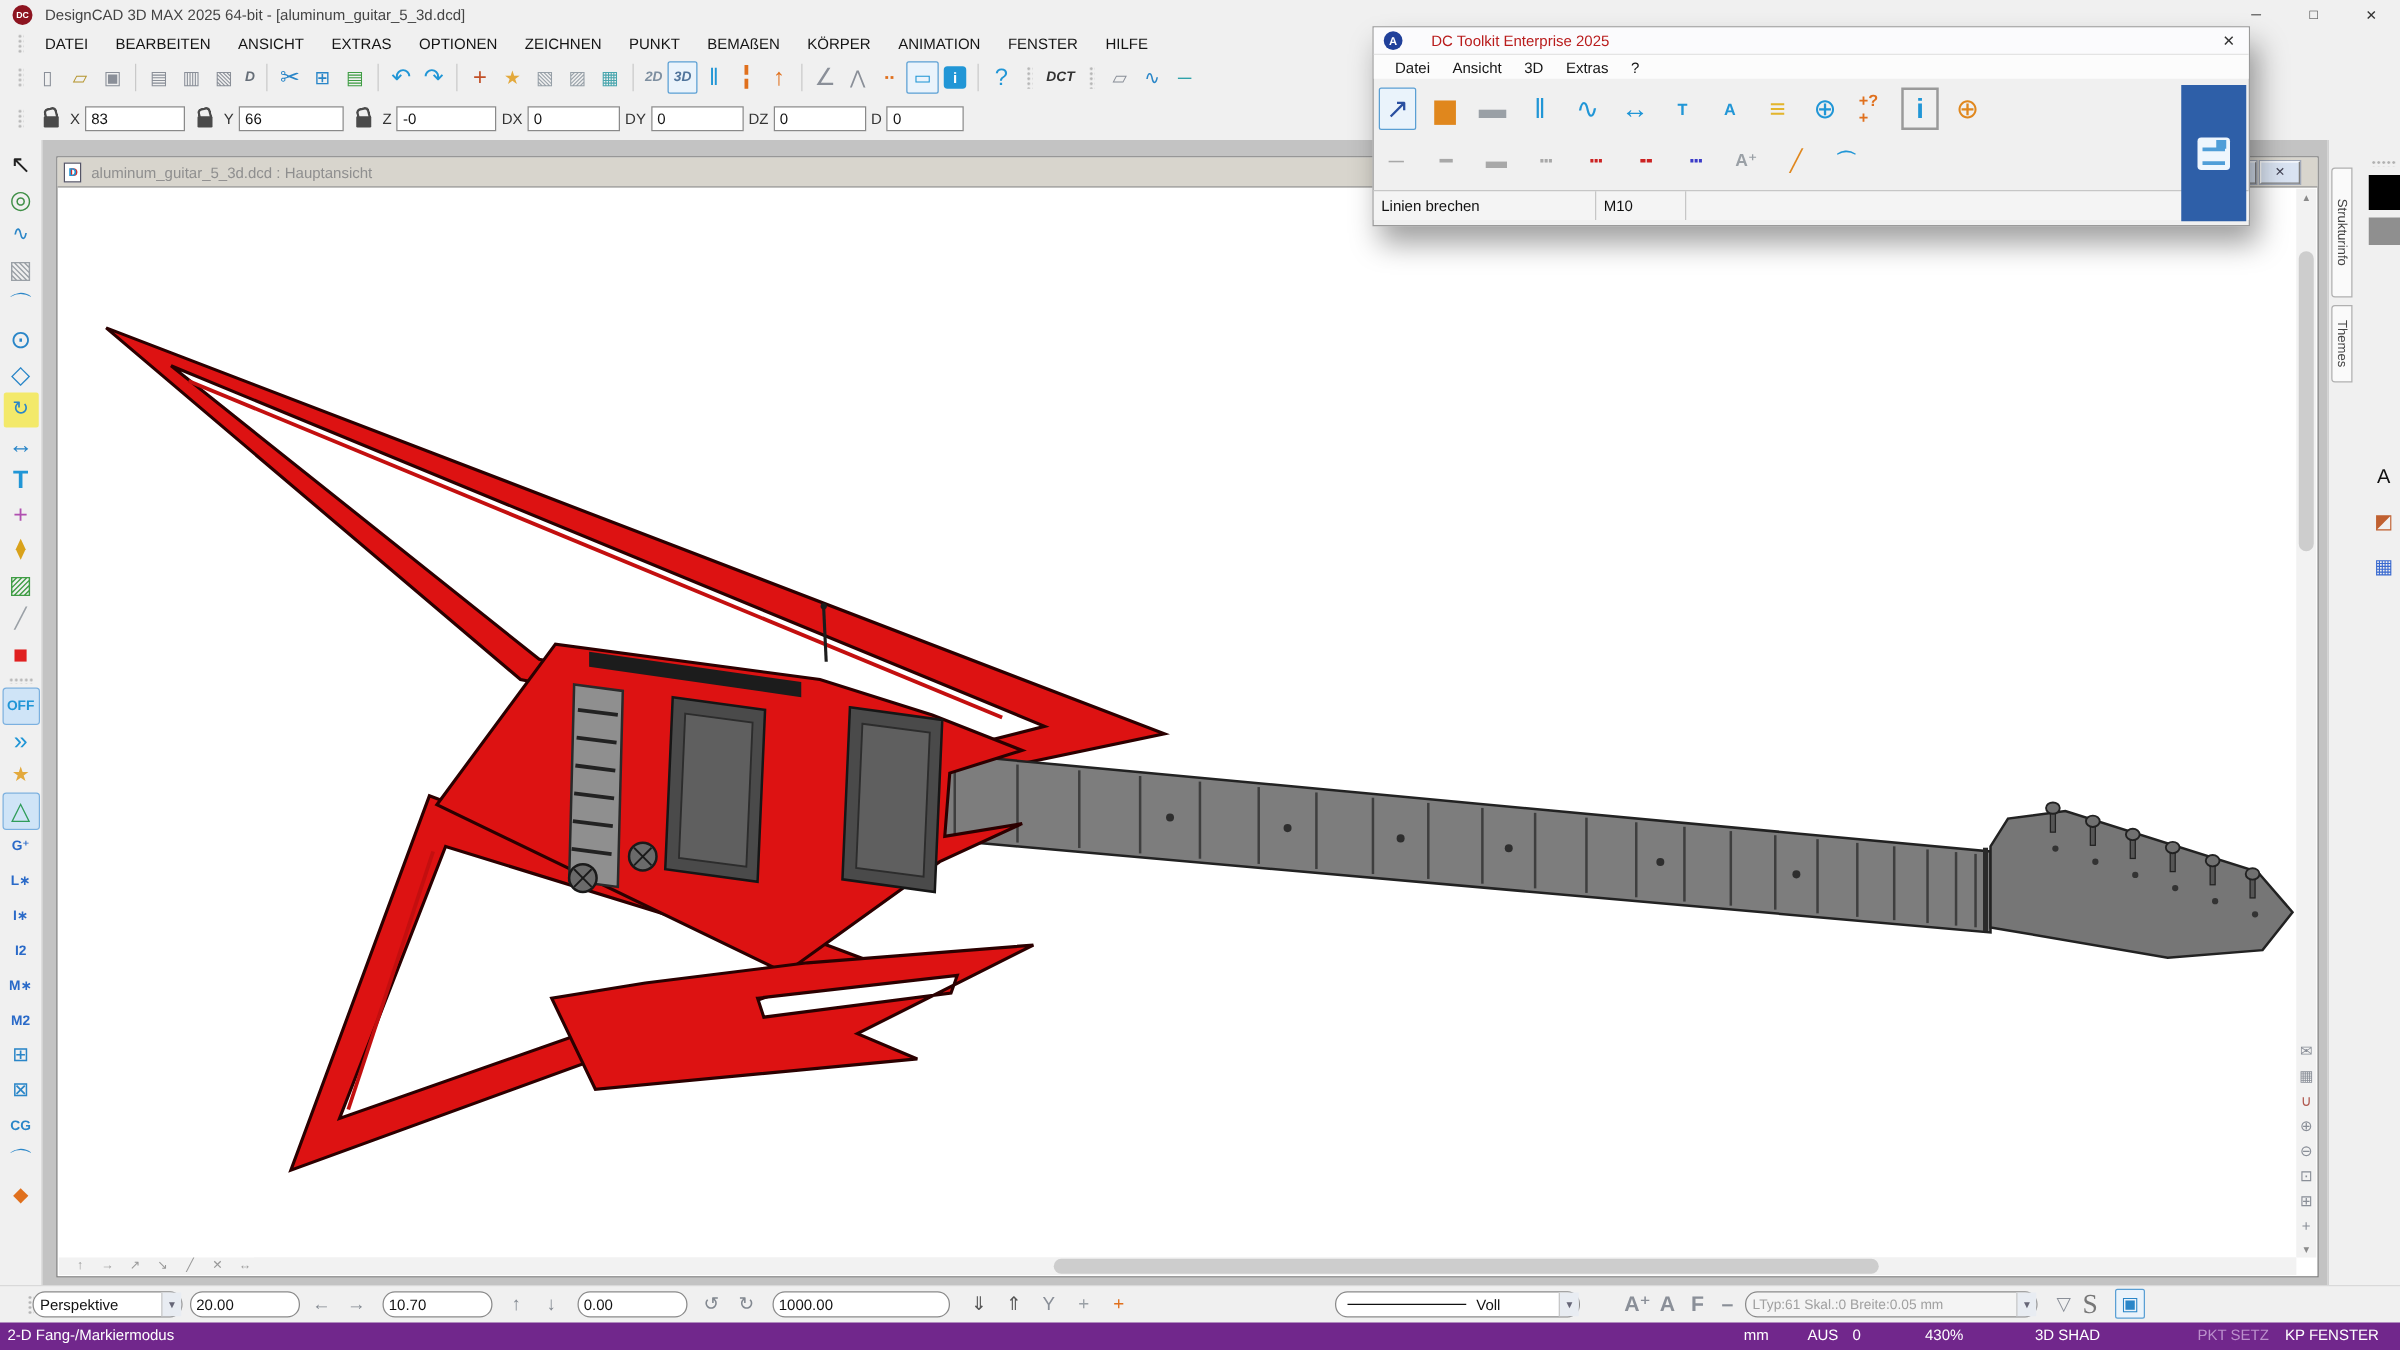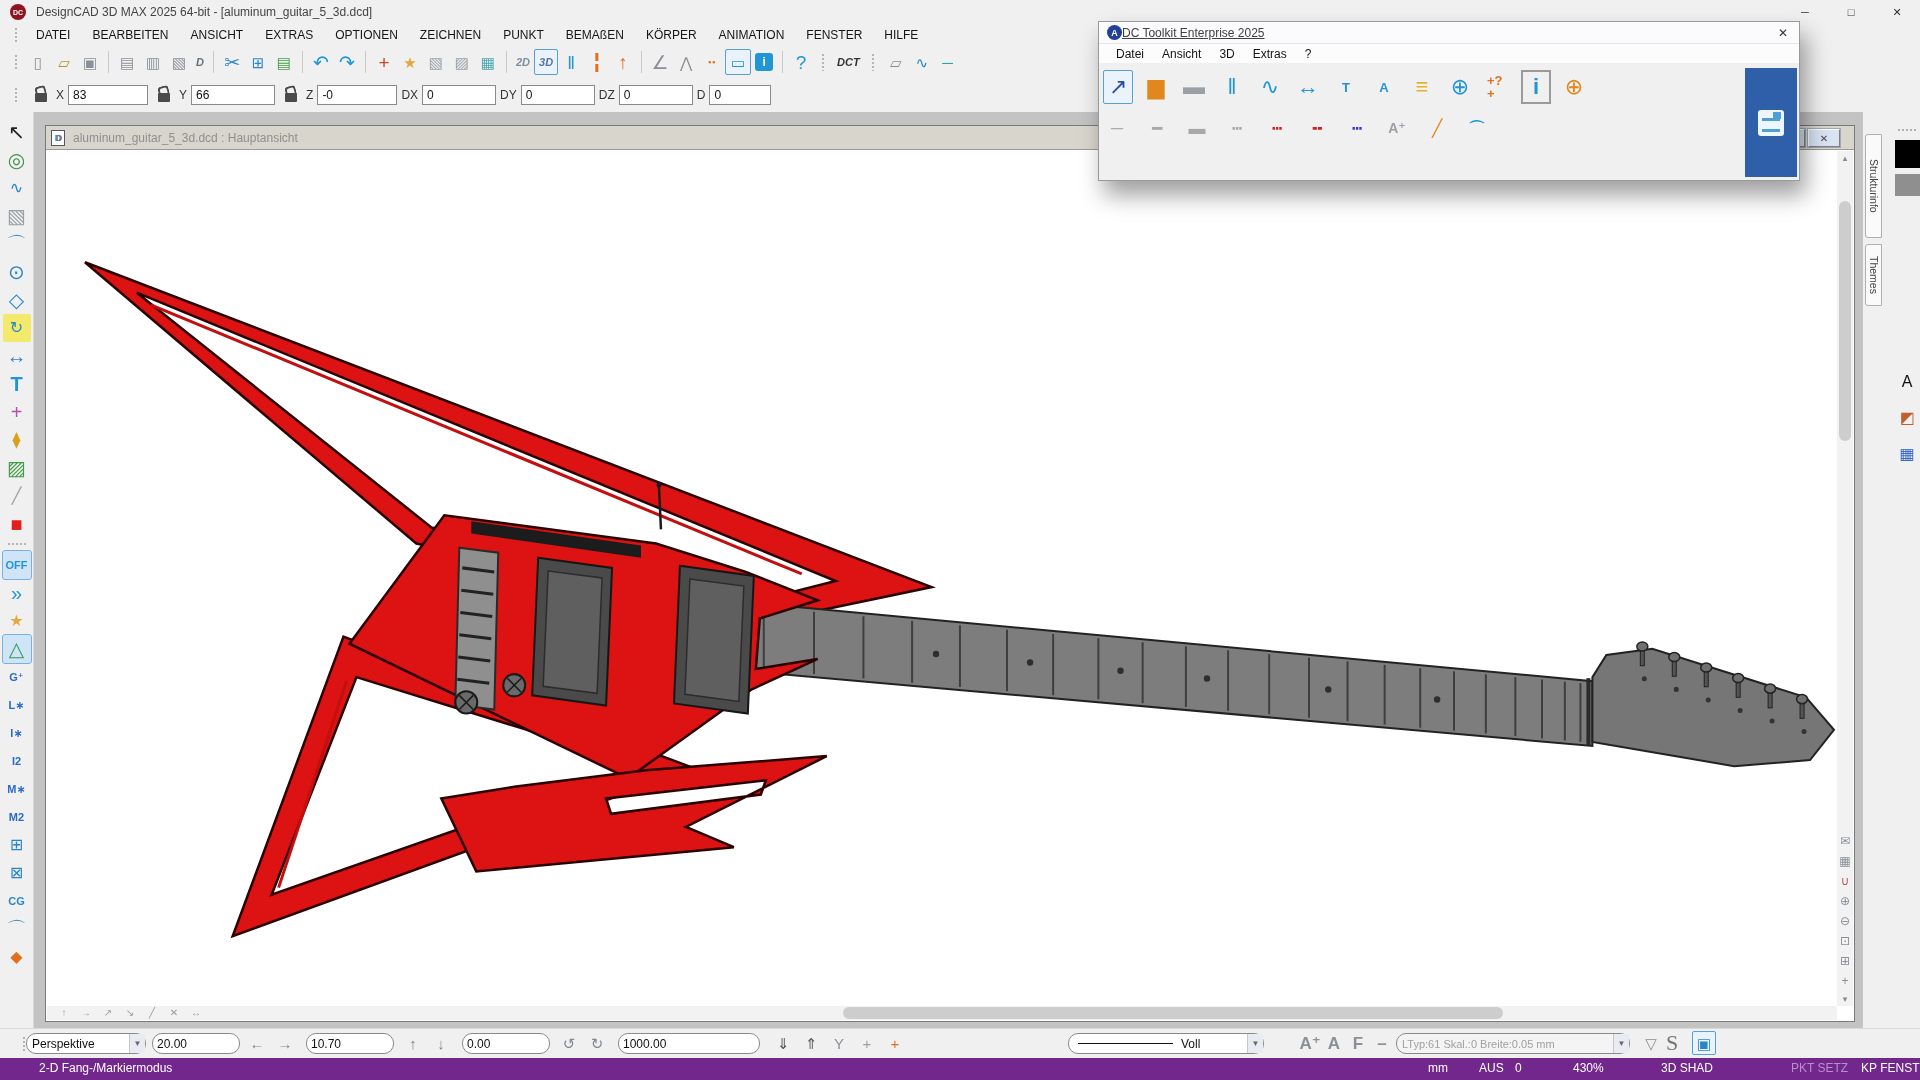--- a/index.html
+++ b/index.html
@@ -76,21 +76,21 @@
   .vthumb{position:absolute;top:36px;left:2px;width:12px;height:240px;background:#cdcdcd;border-radius:6px;}
   .vicons{display:flex;flex-direction:column;align-items:center;gap:2px;padding:2px 0;}
   .vicons .icon{width:15px;height:18px;font-size:12px;}
 
   
   .toolkit{position:absolute;left:1098px;top:21px;width:702px;height:160px;background:#f0f0f0;border:1px solid #9a9a9a;
     box-shadow:6px 14px 22px rgba(0,0,0,.38);}
   .tk-title{position:absolute;left:0;top:0;right:0;height:22px;background:#fbfbfd;border-bottom:1px solid #e4e4e4;display:flex;align-items:center;}
   .tk-appicon{width:15px;height:15px;border-radius:50%;background:#20409a;color:#fff;font-size:9px;font-weight:bold;
     display:flex;align-items:center;justify-content:center;margin-left:8px;}
-  .tk-title span.t{font-size:12px;color:#404040;margin-left:0;text-decoration:underline;}
+  .tk-title span.t{font-size:12px;color:#b91c1c;margin-left:23px;}
   .tk-close{position:absolute;right:6px;top:2px;width:20px;height:18px;display:flex;align-items:center;justify-content:center;font-size:12px;color:#333;}
   .tk-menu{position:absolute;left:0;top:22px;right:0;height:19px;background:#fcfcfc;display:flex;align-items:center;padding-left:8px;}
   .tk-menu .menuitem{font-size:12px;padding:1px 9px;}
   .tk-row1{position:absolute;left:4px;top:44px;height:42px;display:flex;align-items:center;gap:8px;}
   .tk-row1 .icon{width:30px;height:34px;font-size:22px;}
   .tk-row1 .icon.txt{font-size:13px;font-style:normal;}
   .tk-row2{position:absolute;left:4px;top:88px;height:36px;display:flex;align-items:center;gap:12px;}
   .tk-row2 .icon{width:28px;height:28px;font-size:17px;font-weight:bold;}
   .tk-row2 .icon.txt{font-size:14px;font-style:normal;}
   .tk-status{position:absolute;left:0;bottom:4px;right:0;height:24px;border-top:1px solid #c6c6c6;display:flex;background:#f4f4f4;}
@@ -118,21 +118,21 @@
   .bb-icons{display:flex;align-items:center;gap:2px;}
   .bb-icons .icon{width:26px;height:22px;font-size:15px;color:#828890;}
   .lineswatch{width:95px;height:1px;background:#111;margin:0 8px 0 4px;}
   .bb-dim{color:#a0a0a0;background:#f4f4f4;}
   .fonticons{display:flex;align-items:center;}
   .fonticons .icon{width:24px;height:24px;font-size:17px;font-weight:bold;color:#8a8f98;}
   .bigS{font-family:"Liberation Serif","DejaVu Serif",serif;font-size:22px;color:#777;}
 
   
   .statusbar{position:absolute;left:0;top:1058px;width:1920px;height:22px;background:#71278c;color:#fff;font-size:12px;}
-  .statusbar span{position:absolute;top:3px;white-space:nowrap;margin-left:33px;}
+  .statusbar span{position:absolute;top:3px;white-space:nowrap;}
 </style>
 </head>
 <body>
 
 <div id="root">
 
   <div class="titlebar">
     <div class="appicon">DC</div>
     <div class="apptitle">DesignCAD 3D MAX 2025 64-bit - [aluminum_guitar_5_3d.dcd]</div>
     <div class="wincontrols">
@@ -474,20 +474,25 @@
         <span class="icon" style="color: rgb(168, 168, 168);">━</span>
         <span class="icon" style="color: rgb(168, 168, 168);">▬</span>
         <span class="icon" style="color: rgb(168, 168, 168);">┅</span>
         <span class="icon" style="color: rgb(204, 34, 34);">┅</span>
         <span class="icon" style="color: rgb(204, 34, 34);">╍</span>
         <span class="icon" style="color: rgb(58, 58, 200);">┅</span>
         <span class="icon txt" style="color: rgb(154, 160, 166);">A⁺</span>
         <span class="icon" style="color: rgb(224, 135, 29);">╱</span>
         <span class="icon" style="color: rgb(33, 150, 214);">⌒</span>
       </div>
+    <div class="tk-status">
+      <div class="tk-cell" style="width:178px;">Linien brechen</div>
+      <div class="tk-cell" style="width:72px;">M10</div>
+      <div class="tk-cell" style="flex:1;border-right:none;"></div>
+    </div>
     <div class="tk-blue">
       <div class="floppy"></div>
     </div>
   </div>
 
   <div class="rightpanel">
     <div class="vtab" style="top:22px;height:104px;">Strukturinfo</div>
     <div class="vtab" style="top:132px;height:62px;">Themes</div>
     <div class="rp-grip"></div>
     <div class="swatch" style="top:28px;height:28px;background:#000;"></div>

